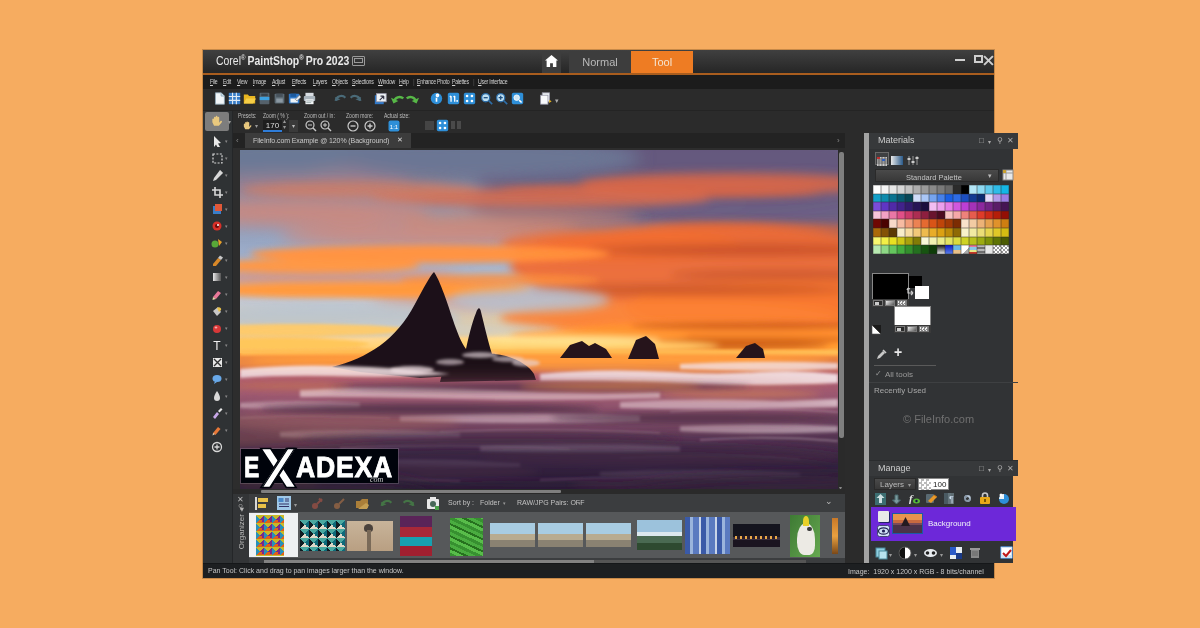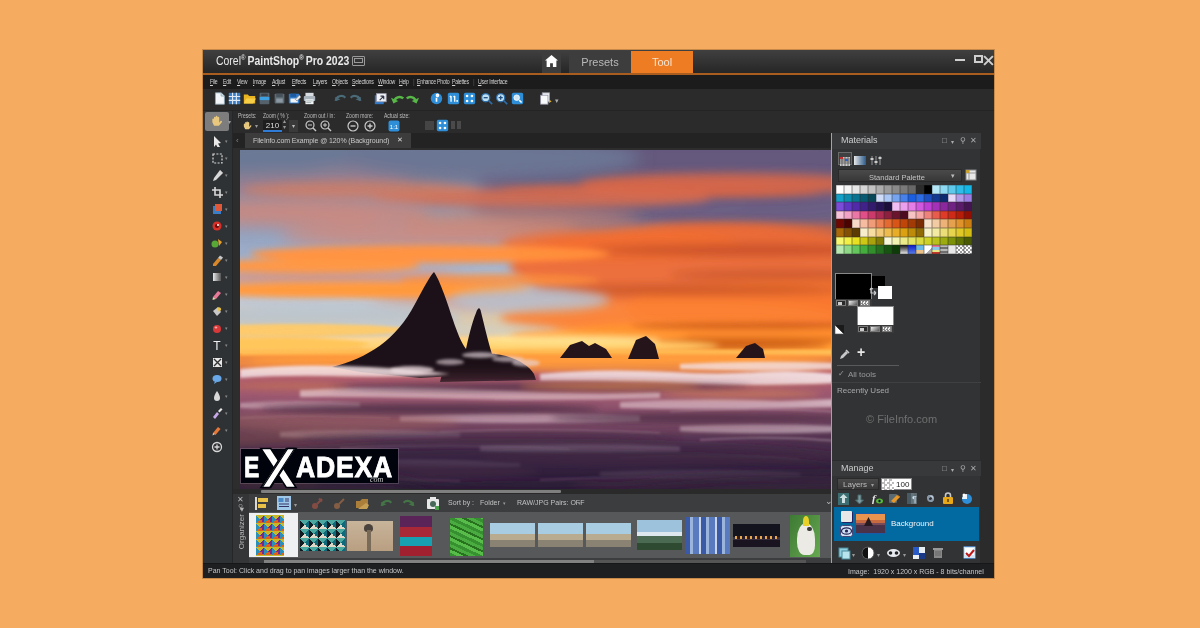--- a/index.html
+++ b/index.html
@@ -11,21 +11,21 @@
 <div class="abs" style="left:0;top:0;width:791px;height:23px;background:linear-gradient(#404040,#262626)">
  <div class="abs" style="left:13px;top:4px;font-size:12px;color:#e9e9e9;white-space:nowrap;transform:scaleX(0.87);transform-origin:0 50%">Corel<span style="font-size:7px;vertical-align:5px">®</span><b> PaintShop<span style="font-size:7px;vertical-align:5px">®</span> Pro 2023</b></div>
  <div class="abs" style="left:149px;top:6px;width:13px;height:10px;border:1px solid #9a9a9a;border-radius:1px">
    <div class="abs" style="left:1px;top:1px;width:9px;height:5px;border:1px solid #9a9a9a"></div>
  </div>
  <div class="abs" style="left:339px;top:1px;width:19px;height:22px;background:#3d3d3d">
   <svg width="13" height="13" style="position:absolute;left:3px;top:4px" viewBox="0 0 12 12">
           <path d="M6 0L0 5h1.5v6h3.2V7.6h2.6V11h3.2V5H12z" fill="#fff"></path>
         </svg>
  </div>
- <div class="abs" style="left:366px;top:1px;width:62px;height:22px;background:#3d3d3d;color:#b9b9b9;font-size:11px;text-align:center;line-height:22px">Presets</div>
+ <div class="abs" style="left:366px;top:1px;width:62px;height:22px;background:#3d3d3d;color:#b9b9b9;font-size:11px;text-align:center;line-height:22px">Normal</div>
  <div class="abs" style="left:428px;top:1px;width:62px;height:22px;background:#EE7C23;color:#f4e3cf;font-size:11px;text-align:center;line-height:22px">Tool</div>
  <div class="abs" style="left:752px;top:9px;width:10px;height:2px;background:#cfcfcf"></div>
  <div class="abs" style="left:771px;top:5px;width:9px;height:8px;border:2px solid #cfcfcf"></div>
  <svg width="11" height="11" style="position:absolute;left:780px;top:5px" viewBox="0 0 10 10">
         <path d="M1 1l8 8M9 1l-8 8" stroke="#cfcfcf" stroke-width="1.8"></path>
       </svg>
 </div>
 <div class="abs" style="left:0;top:23px;width:791px;height:2px;background:#A95D1E"></div>
 <div class="abs" style="left:0;top:25px;width:791px;height:14px;background:#1c1c1c;font-size:6.5px;letter-spacing:-0.3px">
       <span class="abs" style="left:7px;top:3px;color:#d2d2d2;transform:scaleX(0.8);transform-origin:0 50%;white-space:nowrap"><u style="text-decoration-thickness:0.5px">F</u>ile</span>
@@ -139,21 +139,21 @@
       </svg>
       <span class="abs" style="left:352px;top:8px;color:#aaa;font-size:7px">▾</span>
     </div>
     <div class="abs" style="left:0;top:61px;width:791px;height:22px;background:#2b2b2b">
  <span class="abs" style="left:35px;top:1px;font-size:7px;color:#bdbdbd;transform:scaleX(0.72);transform-origin:0 0;white-space:nowrap">Presets:</span>
  <svg class="abs" style="left:39px;top:9px" width="11" height="11" viewBox="0 0 12 12">
         <path d="M2 7V4.5c0-1 1.4-1 1.4 0V3c0-1 1.5-1 1.5 0v-.7c0-1 1.5-1 1.5 0V3c0-1 1.5-1 1.5 0v4.6L9 6c.8-.8 1.8.2 1 1.2L7.6 10H3.5z" fill="#E8C87E"></path>
       </svg>
  <span class="abs" style="left:52px;top:11px;color:#999;font-size:6px">▾</span>
  <span class="abs" style="left:60px;top:1px;font-size:7px;color:#bdbdbd;transform:scaleX(0.72);transform-origin:0 0;white-space:nowrap">Zoom ( % ):</span>
- <div class="abs" style="left:60px;top:9px;width:19px;height:12px;background:#1e1e1e;border-bottom:2px solid #2e7cd8;color:#ddd;font-size:8px;text-align:center;line-height:11px">210</div>
+ <div class="abs" style="left:60px;top:9px;width:19px;height:12px;background:#1e1e1e;border-bottom:2px solid #2e7cd8;color:#ddd;font-size:8px;text-align:center;line-height:11px">170</div>
  <span class="abs" style="left:80px;top:6px;color:#999;font-size:6px">▴</span>
  <span class="abs" style="left:80px;top:12px;color:#999;font-size:6px">▾</span>
  <div class="abs" style="left:86px;top:9px;width:9px;height:12px;background:#3a3a3a;color:#bbb;font-size:6px;text-align:center;line-height:12px">▾</div>
  <span class="abs" style="left:101px;top:1px;font-size:7px;color:#bdbdbd;transform:scaleX(0.72);transform-origin:0 0;white-space:nowrap">Zoom out / in:</span>
  <svg class="abs" style="left:102px;top:9px" width="12" height="12" viewBox="0 0 12 12">
         <circle cx="5" cy="5" r="4" fill="none" stroke="#c8c8c8" stroke-width="1.2"></circle>
         <path d="M3 5h4" stroke="#c8c8c8"></path>
         <path d="M8 8l3 3" stroke="#c8c8c8" stroke-width="1.4"></path>
       </svg>
  <svg class="abs" style="left:117px;top:9px" width="12" height="12" viewBox="0 0 12 12">
@@ -601,21 +601,21 @@
       </div>
       <div class="abs" style="left:599px;top:24px;width:6px;height:36px;background:linear-gradient(#c87828,#e8a040,#7a4818)"></div>
       <div class="abs" style="left:31px;top:66px;width:542px;height:3px;background:#555">
         <div class="abs" style="left:0;top:0;width:330px;height:3px;background:#828282"></div>
       </div>
     </div>
     <div class="abs" style="left:0;top:513px;width:791px;height:15px;background:#1d1f21;border-top:1px solid #151719">
  <span class="abs" style="left:5px;top:3px;color:#c6c6c6;font-size:7px;white-space:nowrap">Pan Tool: Click and drag to pan images larger than the window.</span>
  <span class="abs" style="left:645px;top:3.5px;color:#c6c6c6;font-size:7px;white-space:nowrap">Image:&nbsp; 1920 x 1200 x RGB - 8 bits/channel</span>
 </div>
-<div class="abs" style="left:628px;top:83px;width:149px;height:430px;background:#313335;border-left:1px solid #a3a3a3">
+<div class="abs" style="left:661px;top:83px;width:149px;height:430px;background:#313335;border-left:5px solid #a3a3a3">
       <div class="abs" style="left:0;top:0;width:149px;height:16px;background:#37393b">
  <span class="abs" style="left:9px;top:2px;color:#cccccc;font-size:9px">Materials</span>
  <span class="abs" style="left:110px;top:3px;color:#aaa;font-size:8px">□</span>
         <span class="abs" style="left:119px;top:5px;color:#aaa;font-size:6px">▾</span>
  <span class="abs" style="left:128px;top:3px;color:#aaa;font-size:8px">⚲</span>
  <span class="abs" style="left:138px;top:3px;color:#aaa;font-size:8px">✕</span>
 </div>
       <div class="abs" style="left:6px;top:19px;width:14px;height:13px;background:#3e4042;border:1px solid #6a6a6a"><svg width="12" height="11" viewBox="0 0 12 11">
           <rect x="1" y="1" width="10" height="9" fill="#c8c8c8"></rect>
           <path d="M1 3h10M1 5h10M1 7h10M3 1v9M6 1v9M9 1v9" stroke="#555" stroke-width="0.8"></path>
@@ -865,21 +865,21 @@
 <svg class="abs" style="left:110px;top:359px" width="12" height="13" viewBox="0 0 12 13">
         <rect x="1" y="5" width="10" height="7" rx="1" fill="#E8A818"></rect>
         <path d="M3.5 5V3.5a2.5 2.5 0 0 1 5 0V5" fill="none" stroke="#c8c8c8" stroke-width="1.6"></path>
         <rect x="5" y="7" width="2" height="3" fill="#7a5808"></rect>
       </svg>
 <svg class="abs" style="left:128px;top:359px" width="13" height="13" viewBox="0 0 13 13">
         <circle cx="7" cy="7" r="5" fill="#2e8fd8"></circle>
         <path d="M7 2a5 5 0 0 0-5 5h5z" fill="#eef4f8"></path>
         <circle cx="4" cy="3" r="1.5" fill="#fff"></circle>
       </svg>
-      <div class="abs" style="left:2px;top:374px;width:145px;height:34px;background:#0369a1">
+      <div class="abs" style="left:2px;top:374px;width:145px;height:34px;background:#6d28d9">
  <div class="abs" style="left:7px;top:4px;width:11px;height:11px;background:#e8e8e8;border-radius:1px;box-shadow:1px 1px 0 #226"></div>
  <svg class="abs" style="left:6px;top:18px" width="13" height="12" viewBox="0 0 13 12">
           <rect x="0.5" y="0.5" width="12" height="11" rx="2" fill="#cfe0f4" stroke="#447"></rect>
           <ellipse cx="6.5" cy="6" rx="5" ry="3.2" fill="none" stroke="#225" stroke-width="1.2"></ellipse>
           <circle cx="6.5" cy="6" r="1.6" fill="#225"></circle>
         </svg>
  <div class="abs" style="left:21px;top:6px;width:31px;height:21px;border:1px solid #1a5aa8;background:linear-gradient(#e8944e 0 30%,#c86a40 30% 45%,#7a4a58 45% 60%,#4a3348 60%)">
    <div class="abs" style="left:8px;top:3px;width:9px;height:9px;background:#241a20;clip-path:polygon(50% 0,100% 100%,0 100%)"></div>
  </div>
  <span class="abs" style="left:57px;top:12px;color:#f0f4f8;font-size:8px">Background</span>

